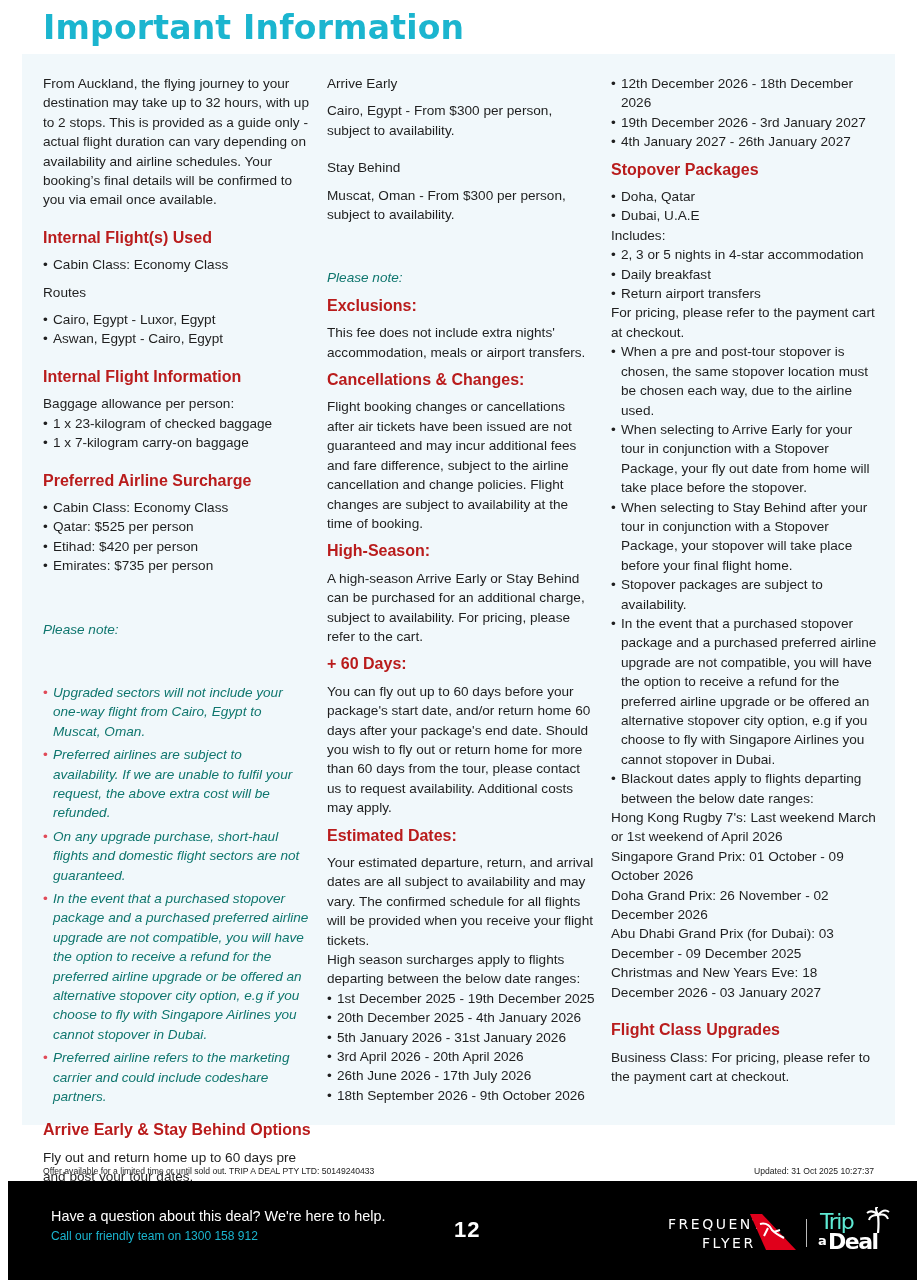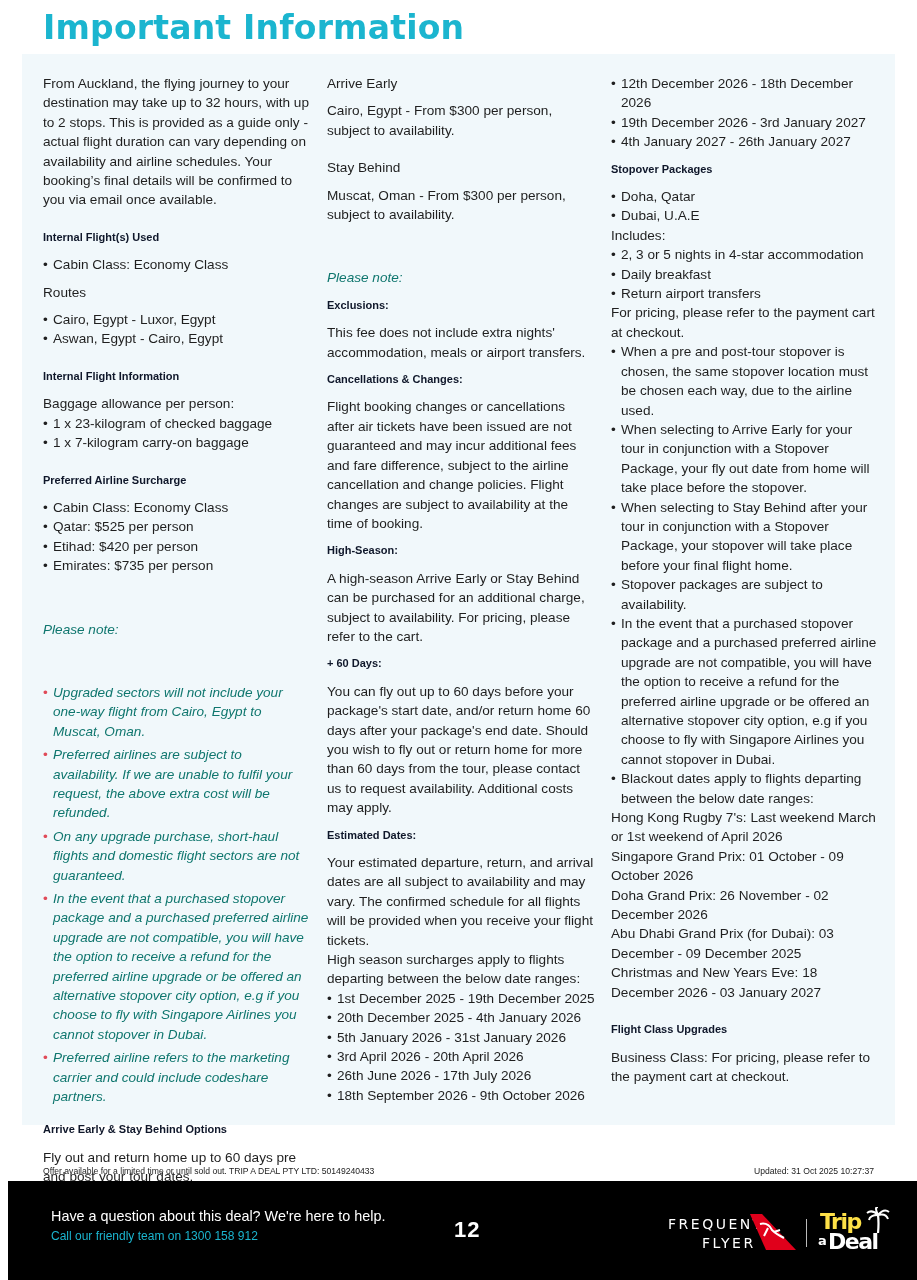--- a/index.html
+++ b/index.html
@@ -18,21 +18,21 @@
   }
   .col { position: absolute; top: 20px; font-size: 13.6px; line-height: 19.4px; color: #1f1f1f; }
   .col1 { left: 21px; width: 268px; }
   .col2 { left: 305px; width: 268px; }
   .col3 { left: 589px; width: 268px; }
 
   p { margin: 0; }
   .gap-s { margin-top: 8px; }
   .gap-m { margin-top: 14px; }
   .gap-l { margin-top: 18px; }
-  h3 { font-size: 11px; font-weight: bold; line-height: 19.4px; color: #0f172a; }
+  h3 { font-size: 16px; font-weight: bold; line-height: 19.4px; color: #b91c1c; }
   .ul-head { text-underline-offset: 3px; text-decoration-color: #555; }
   .note { color: #0f766e; font-style: italic; margin-top: 44px; }
 
   ul { list-style: none; }
   ul li { position: relative; padding-left: 10px; }
   ul li::before { content: "•"; position: absolute; left: 0; top: 0; }
   ul.note-list li { margin-bottom: 4px; }
   ul.note-list li::before { color: #e04b58; font-style: normal; }
 
   .fineprint {
@@ -48,21 +48,21 @@
   .footer-call { position: absolute; left: 43px; top: 48px; color: #1bb5cf; font-size: 12px; }
   .page-num { position: absolute; left: 446px; top: 36px; color: #fff; font-size: 22px; font-weight: bold; letter-spacing: 1px; }
 
   .ff-logo { position: absolute; left: 660px; top: 33px; width: 130px; height: 40px; }
   .ff-text { position: absolute; color: #fff; font-size: 14px; letter-spacing: 2.5px; font-family: "DejaVu Sans", sans-serif; }
   .ff-text.l1 { left: 0; top: 2px; }
   .ff-text.l2 { left: 34px; top: 21px; }
   .ff-tail { position: absolute; left: 82px; top: 0; }
   .logo-divider { position: absolute; left: 798px; top: 38px; width: 1px; height: 28px; background: #bbb; }
   .tad-logo { position: absolute; left: 810px; top: 28px; width: 72px; height: 48px; }
-  .tad-trip { position: absolute; left: 2px; top: 0; color: #fde047; font-weight: bold; font-size: 22px; font-family: "DejaVu Sans", sans-serif; letter-spacing: -1.5px; }
+  .tad-trip { position: absolute; left: 2px; top: 0; color: #5eead4; font-weight: normal; font-size: 22px; font-family: "DejaVu Sans", sans-serif; letter-spacing: -1.5px; }
   .tad-a { position: absolute; left: 0; top: 24px; color: #fff; font-weight: bold; font-size: 13px; font-family: "DejaVu Sans", sans-serif; }
   .tad-deal { position: absolute; left: 10px; top: 20px; color: #fff; font-weight: bold; font-size: 22px; font-family: "DejaVu Sans", sans-serif; letter-spacing: -1.5px; }
   .tad-palm { position: absolute; left: 48px; top: -2px; }
 </style>
 </head>
 <body>
 
 <div class="page-title">Important Information</div>
 
 <div class="panel">

